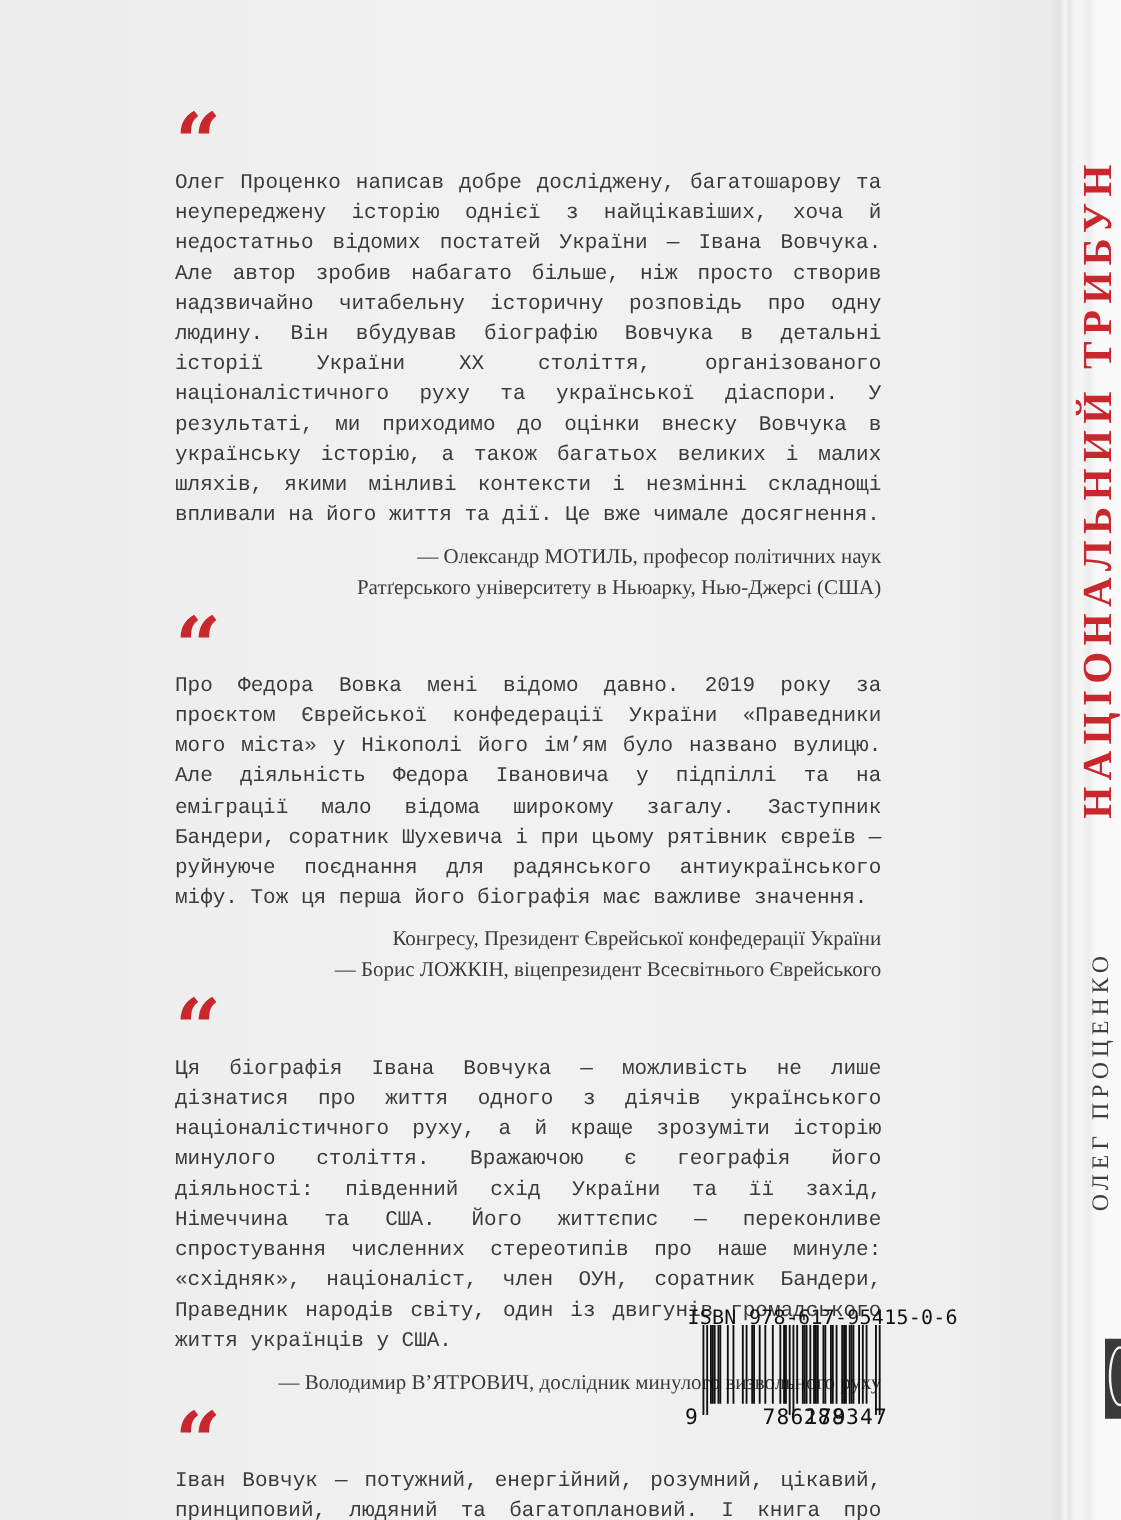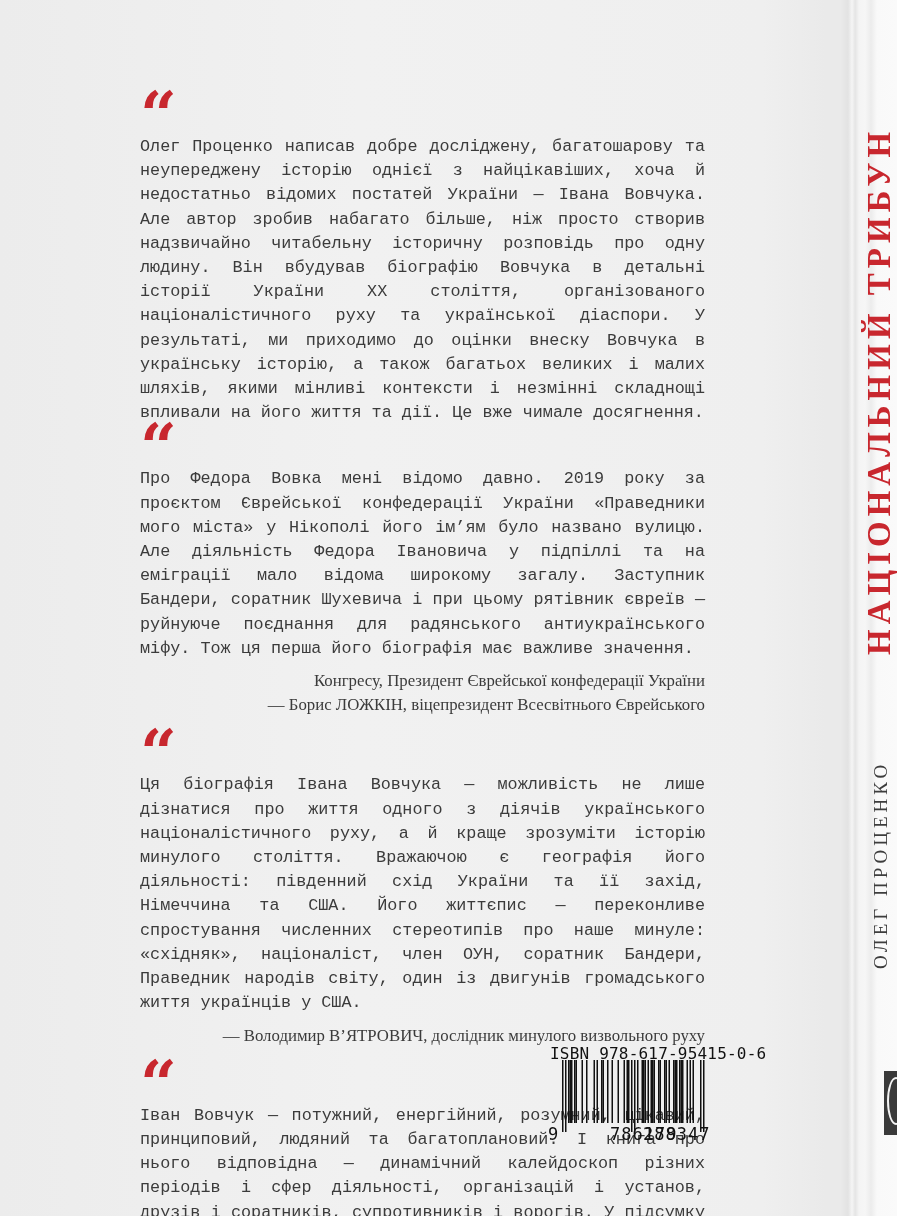--- a/index.html
+++ b/index.html
@@ -84,20 +84,24 @@
 <div class="spine"></div>
 
 <div class="spine-title">НАЦІОНАЛЬНИЙ ТРИБУН</div>
 <div class="spine-author">ОЛЕГ ПРОЦЕНКО</div>
 <div class="publisher-logo"></div>
 
 <div class="content">
   <div class="quote-block">
     <div class="quote-mark">“</div>
     <p class="quote-text">Олег Проценко написав добре досліджену, багатошарову та неупереджену історію однієї з найцікавіших, хоча й недостатньо відомих постатей України — Івана Вовчука. Але автор зробив набагато більше, ніж просто створив надзвичайно читабельну історичну розповідь про одну людину. Він вбудував біографію Вовчука в детальні історії України XX століття, організованого націоналістичного руху та української діаспори. У результаті, ми приходимо до оцінки внеску Вовчука в українську історію, а також багатьох великих і малих шляхів, якими мінливі контексти і незмінні складнощі впливали на його життя та дії. Це вже чимале досягнення.</p>
+    <div class="attribution">
+      <span>— Олександр МОТИЛЬ, професор політичних наук</span>
+      <span>Ратґерського університету в Ньюарку, Нью-Джерсі (США)</span>
+    </div>
   </div>
 
   <div class="quote-block">
     <div class="quote-mark">“</div>
     <p class="quote-text">Про Федора Вовка мені відомо давно. 2019 року за проєктом Єврейської конфедерації України «Праведники мого міста» у Нікополі його ім’ям було названо вулицю. Але діяльність Федора Івановича у підпіллі та на еміграції мало відома широкому загалу. Заступник Бандери, соратник Шухевича і при цьому рятівник євреїв — руйнуюче поєднання для радянського антиукраїнського міфу. Тож ця перша його біографія має важливе значення.</p>
     <div class="attribution">
       <span>Конгресу, Президент Єврейської конфедерації України</span>
       <span>— Борис ЛОЖКІН, віцепрезидент Всесвітнього Єврейського</span>
     </div>
   </div>

